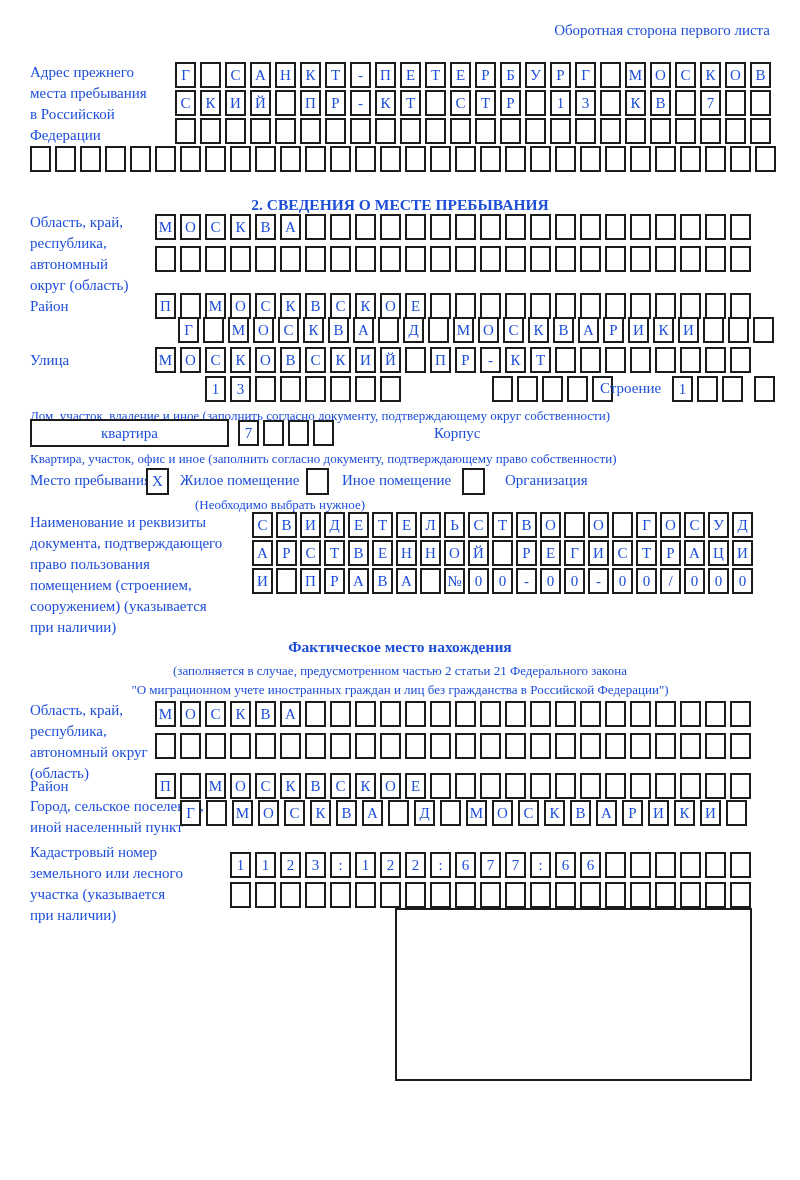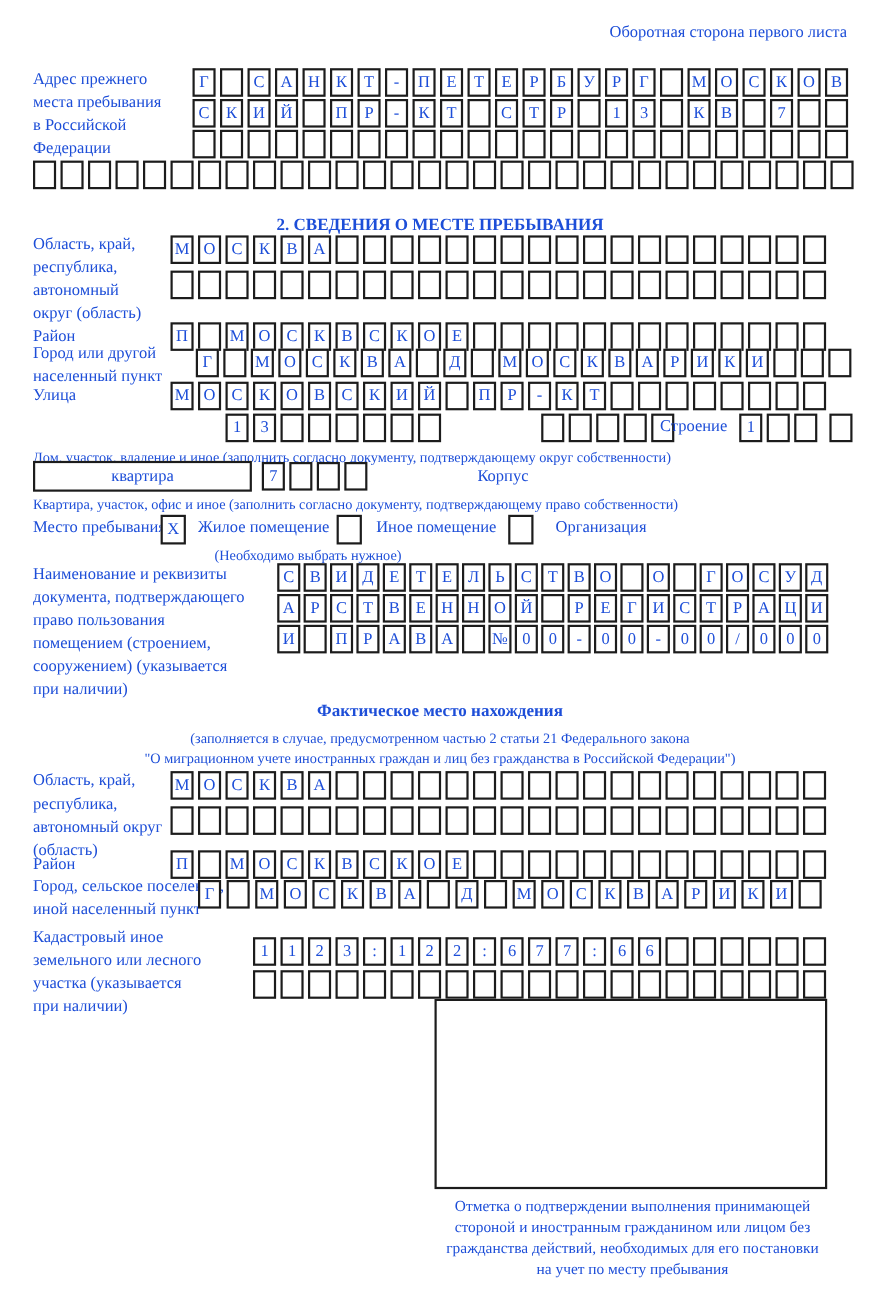--- a/index.html
+++ b/index.html
@@ -235,22 +235,20 @@
       <span class="cell"></span>
       <span class="cell"></span>
       <span class="cell"></span>
       <span class="cell"></span>
       <span class="cell"></span>
       <span class="cell"></span>
       <span class="cell"></span>
       <span class="cell"></span>
     </div>
 
-  <div class="abs lbl" style="top:311px;left:30px;width:150px;">Город или другой
-населенный пункт</div>
   <div class="abs cells" style="top:317px;left:178px;">
       <span class="cell">Г</span>
       <span class="cell"></span>
       <span class="cell">М</span>
       <span class="cell">О</span>
       <span class="cell">С</span>
       <span class="cell">К</span>
       <span class="cell">В</span>
       <span class="cell">А</span>
       <span class="cell"></span>
@@ -529,21 +527,21 @@
       <span class="cell">К</span>
       <span class="cell">В</span>
       <span class="cell">А</span>
       <span class="cell">Р</span>
       <span class="cell">И</span>
       <span class="cell">К</span>
       <span class="cell">И</span>
       <span class="cell"></span>
     </div>
 
-  <div class="abs lbl" style="top:842px;left:30px;width:190px;">Кадастровый иное
+  <div class="abs lbl" style="top:842px;left:30px;width:190px;">Кадастровый номер
 земельного или лесного
 участка (указывается
 при наличии)</div>
   <div class="abs cells" style="top:852px;left:230px;">
       <span class="cell">1</span>
       <span class="cell">1</span>
       <span class="cell">2</span>
       <span class="cell">3</span>
       <span class="cell">:</span>
       <span class="cell">1</span>
@@ -581,18 +579,14 @@
       <span class="cell"></span>
       <span class="cell"></span>
       <span class="cell"></span>
       <span class="cell"></span>
       <span class="cell"></span>
       <span class="cell"></span>
       <span class="cell"></span>
     </div>
 
   <div class="abs stamp-box" style="top:908px;left:395px;width:357px;height:173px;"></div>
-  <div class="abs center" style="top:1088px;left:360px;width:430px;font-size:14px;line-height:19px;white-space:pre-line;">Отметка о подтверждении выполнения принимающей
-стороной и иностранным гражданином или лицом без
-гражданства действий, необходимых для его постановки
-на учет по месту пребывания</div>
 
 </div>
 
 </body></html>

